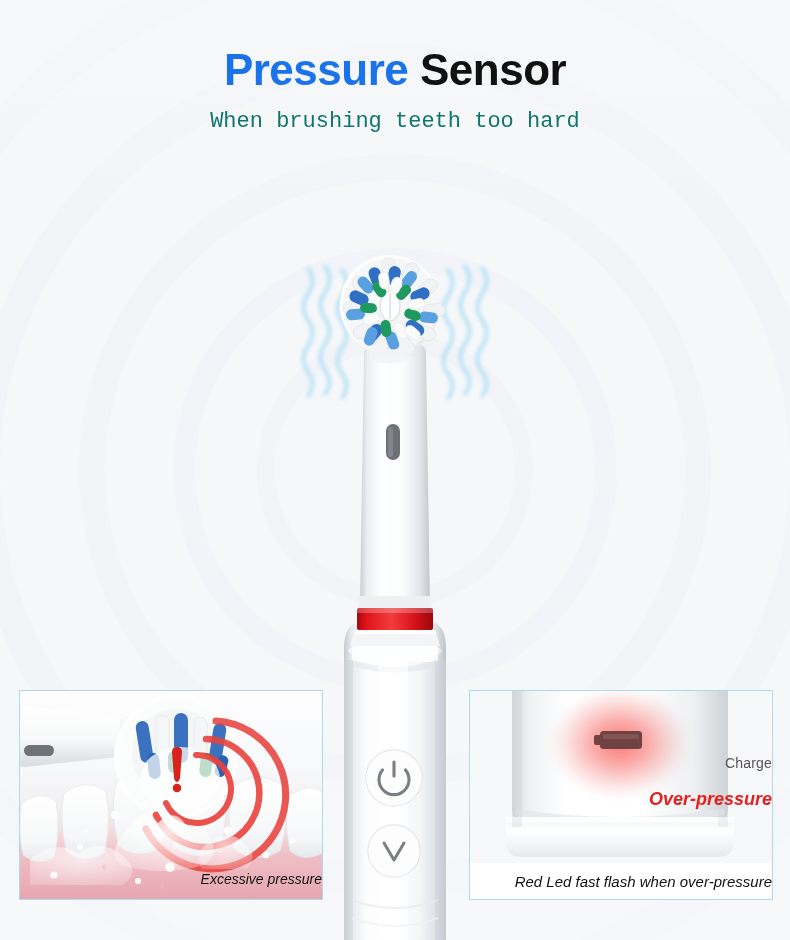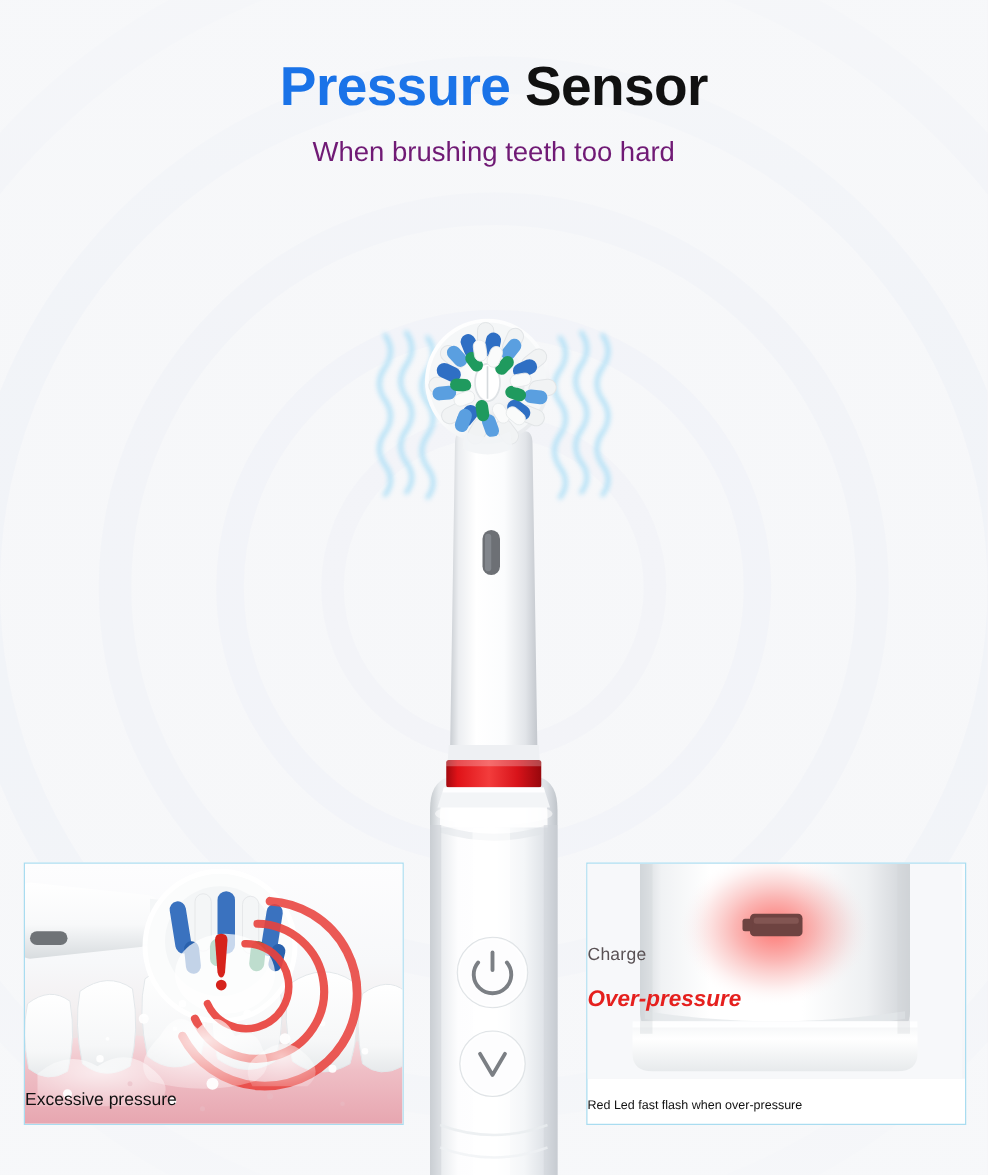--- a/index.html
+++ b/index.html
@@ -24,46 +24,46 @@
   .ring.r4{width:790px;height:790px;border-width:30px;opacity:.7;}
   .ring.r5{width:1010px;height:1010px;border-width:32px;opacity:.62;}
   .ring.r6{width:1250px;height:1250px;border-width:34px;opacity:.5;}
   .bg-wash{position:absolute;inset:0;background:
       linear-gradient(180deg,rgba(247,248,250,.72) 0%,rgba(247,248,250,.30) 28%,rgba(247,248,250,.35) 70%,rgba(247,248,250,.80) 100%);}
 
   
   .headings{position:absolute;left:0;right:0;top:46px;text-align:center;z-index:6;}
   .title{font-size:44px;font-weight:bold;letter-spacing:-.5px;line-height:1.08;color:#111;}
   .title .hl{color:#1a73e8;}
-  .subline{font-size:22px;color:#701a75;line-height:1.28;margin-top:14px;}
+  .subline{font-size:22px;color:#0f766e;line-height:1.28;margin-top:14px;font-family:Liberation Mono, monospace;}
   .subline .l2{display:block;}
 
   
   .brush{position:absolute;left:0;top:0;width:790px;height:940px;z-index:4;pointer-events:none;}
 
   
   .inset{
     position:absolute;bottom:40px;width:302px;height:208px;
     border:1px solid #a9dcf0;background:#ffffff;overflow:hidden;z-index:8;
   }
   .inset.left{left:19px;}
   .inset.right{left:469px;}
   .inset-media{position:absolute;left:0;right:0;top:0;}
   .inset-cap{
-    position:absolute;left:0;right:0;text-align:left;
-    font-size:14.5px;color:#111;
+    position:absolute;left:0;right:0;text-align:right;
+    font-size:14.5px;color:#111;font-style:italic;
   }
   .inset.left .inset-cap{bottom:12px;font-size:14px;}
-  .inset.right .inset-cap{bottom:9px;font-size:10px;}
+  .inset.right .inset-cap{bottom:9px;font-size:15px;}
 
   
   .teeth-scene{position:absolute;inset:0;background:linear-gradient(180deg,#fdfdfe 0%,#f7f8fa 38%,#f3f0f1 55%,#eadfe0 70%,#e9c9ce 100%);}
   
   .led-scene{position:absolute;left:0;right:0;top:0;height:172px;background:linear-gradient(180deg,#fcfcfd 0%,#f4f5f7 100%);overflow:hidden;}
-  .led-label{position:absolute;width:100%;text-align:left;}
+  .led-label{position:absolute;width:100%;text-align:right;}
   .charge-text{font-size:14px;color:#5a5255;letter-spacing:.2px;}
   .overpressure-text{font-size:18px;font-weight:bold;}
 </style>
 </head>
 <body>
 
 <div class="page">
 
   <div class="bg-rings">
     <div class="ring r1"></div>

